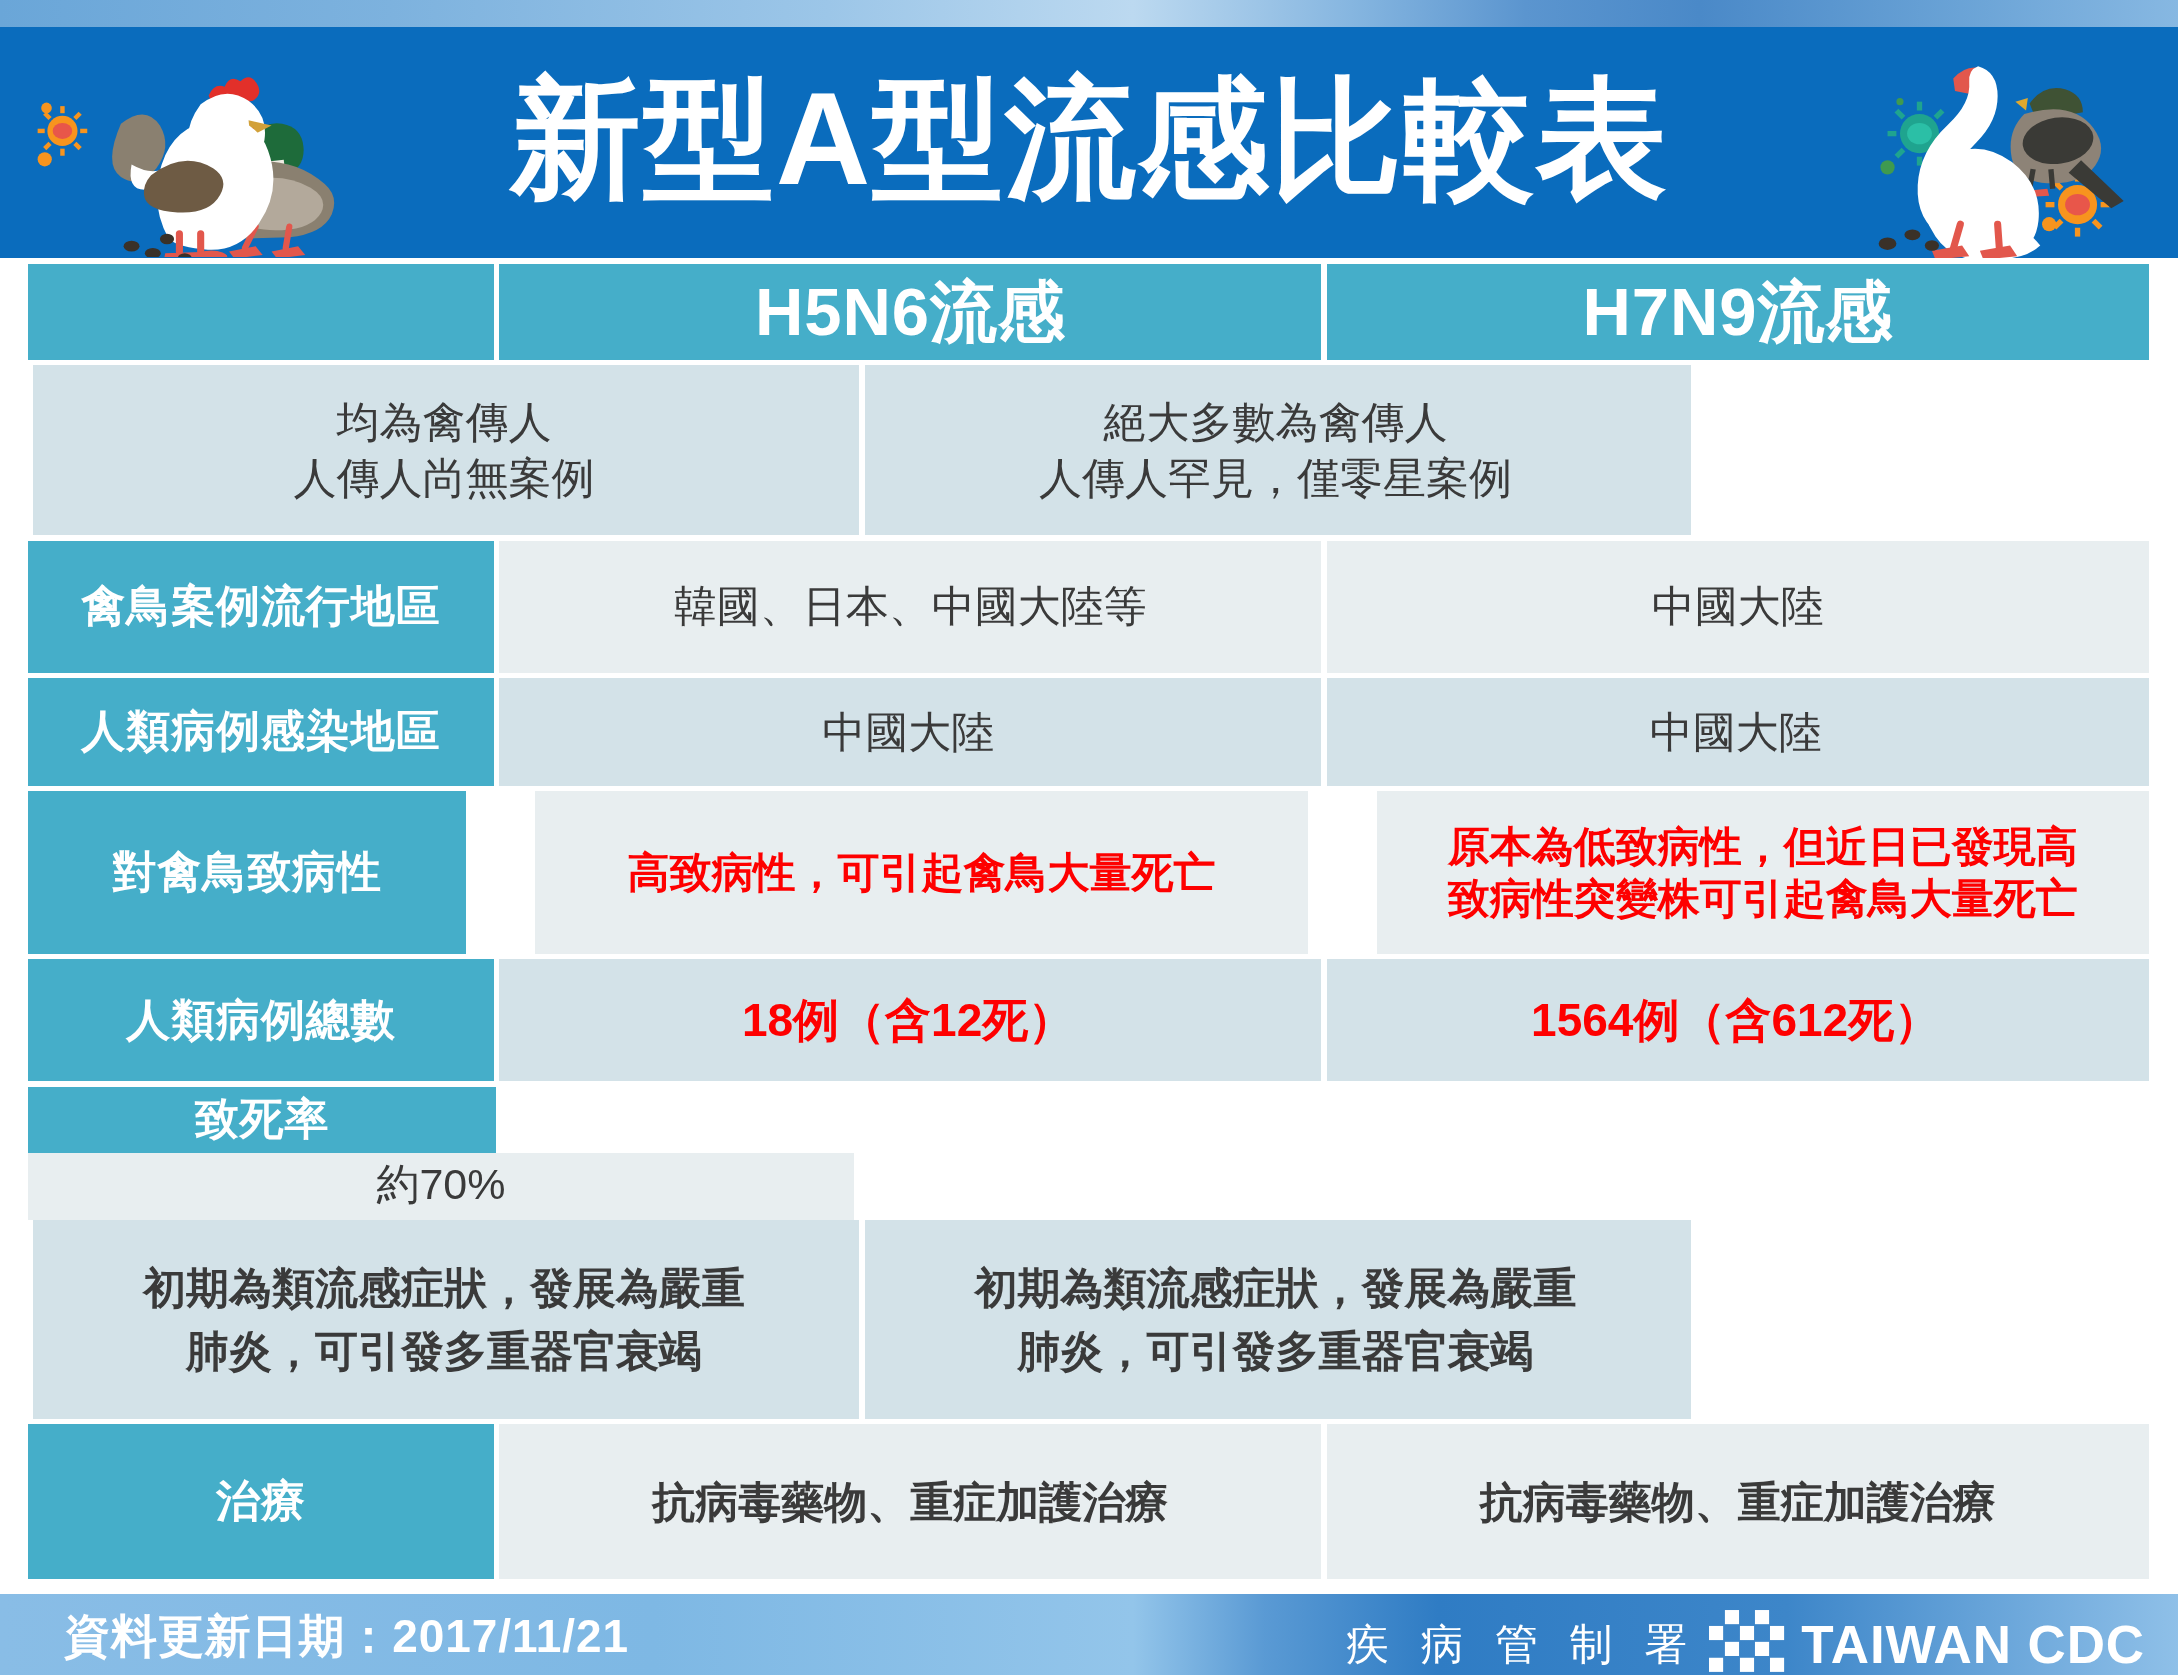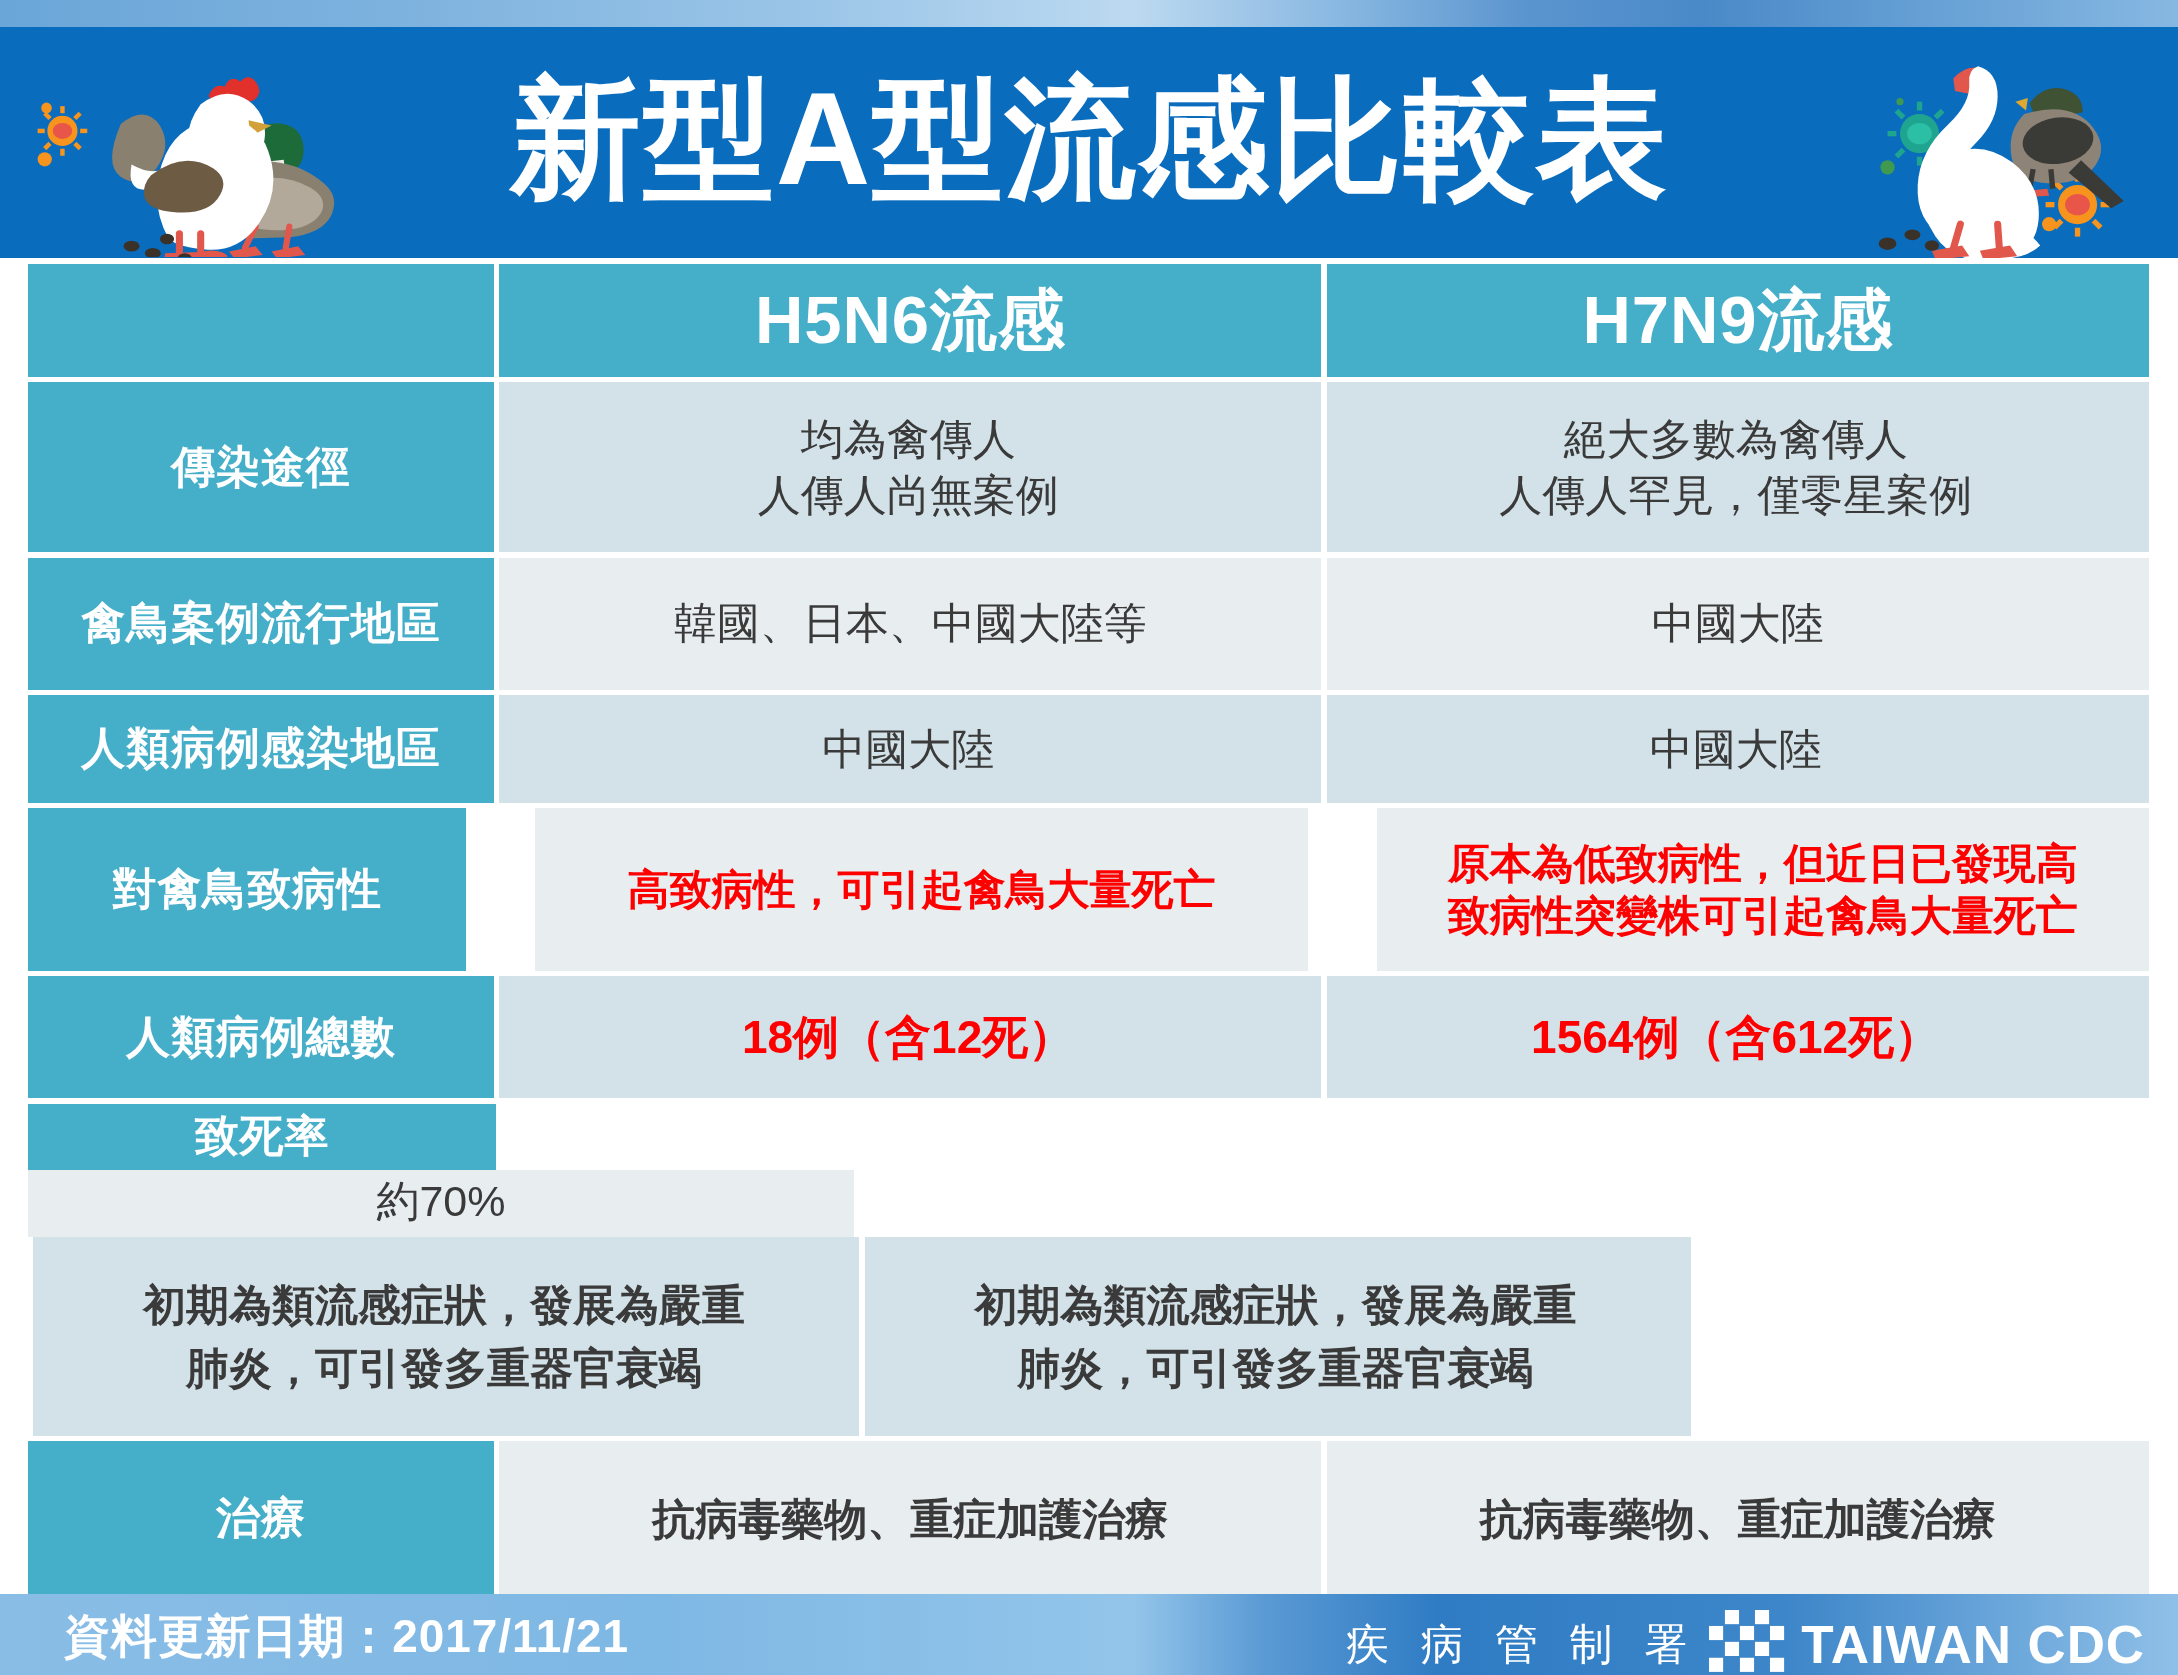--- a/index.html
+++ b/index.html
@@ -291,31 +291,30 @@
         <ellipse cx="50" cy="234" rx="9" ry="6"></ellipse>
         <ellipse cx="72" cy="246" rx="8" ry="6"></ellipse>
       </g>
     </svg>
 
     <div class="header-title">新型A型流感比較表</div>
   </div>
 
   <div class="table">
 
-    <div class="row" style="height:113px;border-radius:30px;">
+    <div class="row" style="height:96px;border-radius:30px;">
       <div class="cell col-label hdr-lbl"></div>
       <div class="gap-v"></div>
       <div class="cell col-a hdr-val">H5N6流感</div>
       <div class="gap-v"></div>
       <div class="cell col-b hdr-val">H7N9流感</div>
     </div>
     <div class="gap-h"></div>
 
     <div class="row" style="height:170px;">
-      <div class="cell col-label lbl">傳染途徑</div>
       <div class="gap-v"></div>
       <div class="cell col-a val shade" style="white-space:pre-line;">均為禽傳人
 人傳人尚無案例</div>
       <div class="gap-v"></div>
       <div class="cell col-b val shade" style="white-space:pre-line;">絕大多數為禽傳人
 人傳人罕見，僅零星案例</div>
     </div>
     <div class="gap-h"></div>
 
     <div class="row" style="height:132px;">

